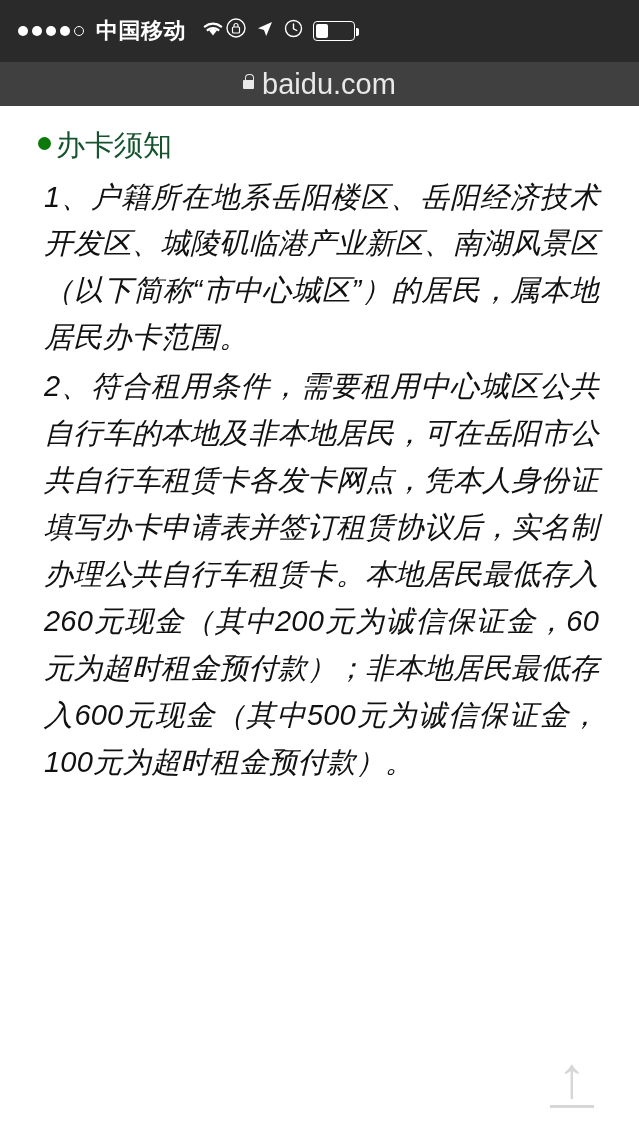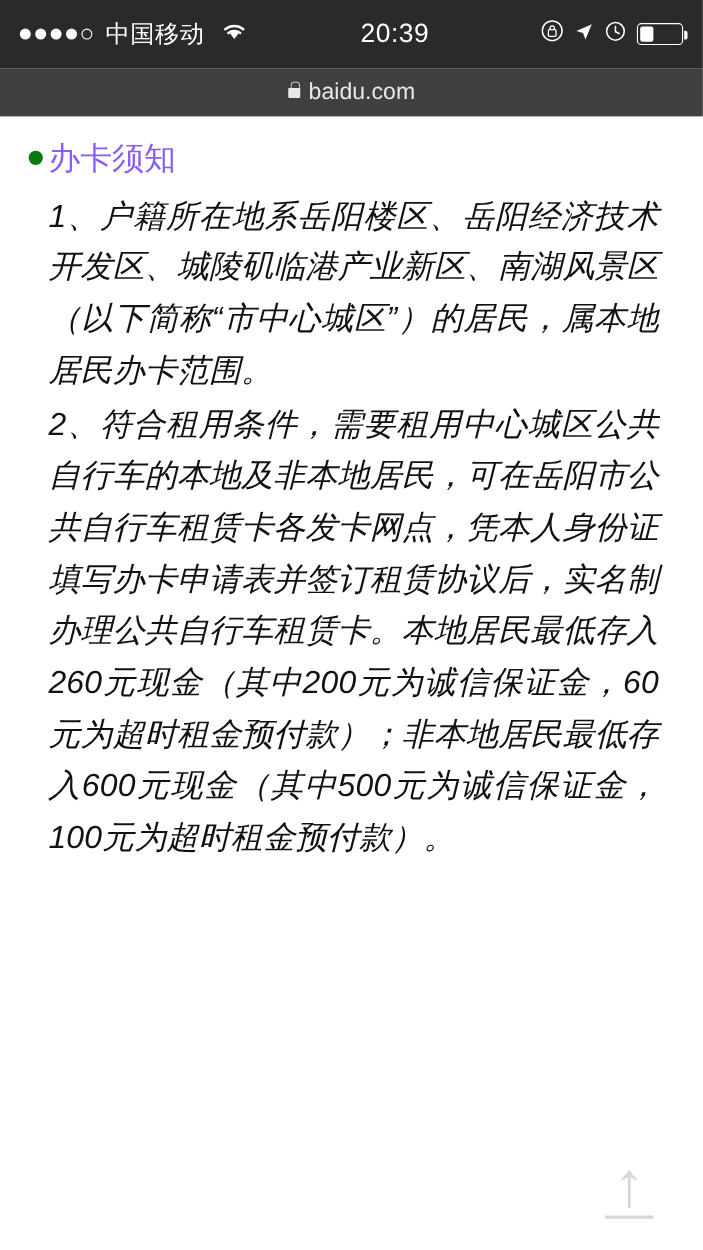--- a/index.html
+++ b/index.html
@@ -25,20 +25,21 @@
     display: flex;
     align-items: center;
     padding: 0 18px;
     font-size: 22px;
   }
   .sb-left {
     display: flex;
     align-items: center;
     gap: 8px;
     flex: 0 0 auto;
+    font-weight: bold;
   }
   .dots { display: flex; align-items: center; gap: 4px; }
   .dot {
     width: 10px; height: 10px; border-radius: 50%;
     background: #ffffff;
   }
   .dot.hollow { background: transparent; border: 1.5px solid #ffffff; }
   .carrier { font-size: 22px; letter-spacing: 0.5px; margin-left: 4px; }
   .wifi {
     margin-left: 6px;
@@ -81,21 +82,21 @@
 
   
   .urlbar {
     height: 44px;
     background: #404040;
     color: #e8e8e8;
     display: flex;
     align-items: center;
     justify-content: center;
     gap: 8px;
-    font-size: 21px;
+    font-size: 29px;
   }
   .lock {
     display: inline-block;
     width: 11px; height: 9px;
     background: #e8e8e8;
     border-radius: 1px;
     position: relative;
     margin-bottom: -1px;
   }
   .lock::before {
@@ -112,24 +113,25 @@
   .content {
     position: relative;
     height: calc(1136px - 62px - 44px);
     background: #ffffff;
     padding: 18px 40px 0 44px;
     overflow: hidden;
   }
   .heading {
     position: relative;
     font-size: 29px;
-    color: #8b5cf6;
+    color: #14532d;
     font-weight: normal;
     line-height: 1.5;
     margin-bottom: 6px;
+    margin-left: 12px;
   }
   .heading .bullet {
     position: absolute;
     left: -18px;
     top: 13px;
     width: 13px; height: 13px;
     border-radius: 50%;
     background: #0b7a0b;
   }
   p.para {
@@ -186,21 +188,20 @@
       </span>
       <span class="carrier">中国移动</span>
       <span class="wifi">
         <svg width="26" height="20" viewBox="0 0 26 20">
           <path d="M13 17.5 L9 12.2 A6.6 6.6 0 0 1 17 12.2 Z" fill="#ffffff"></path>
           <path d="M4.8 8.6 A13 13 0 0 1 21.2 8.6" stroke="#ffffff" stroke-width="2.2" fill="none" stroke-linecap="round"></path>
           <path d="M7.6 12.0 A9 9 0 0 1 18.4 12.0" stroke="#ffffff" stroke-width="2.2" fill="none" stroke-linecap="round"></path>
         </svg>
       </span>
     </div>
-    <div class="sb-center">20:39</div>
     <div class="sb-right">
       <span>
         <svg width="20" height="20" viewBox="0 0 20 20">
           <circle cx="10" cy="10" r="9" stroke="#ffffff" stroke-width="1.4" fill="none"></circle>
           <rect x="6.5" y="9" width="7" height="6" rx="1" stroke="#ffffff" stroke-width="1.2" fill="none"></rect>
           <path d="M8 9 V7.5 a2 2 0 0 1 4 0 V9" stroke="#ffffff" stroke-width="1.2" fill="none"></path>
         </svg>
       </span>
       <span>
         <svg width="18" height="18" viewBox="0 0 18 18">

